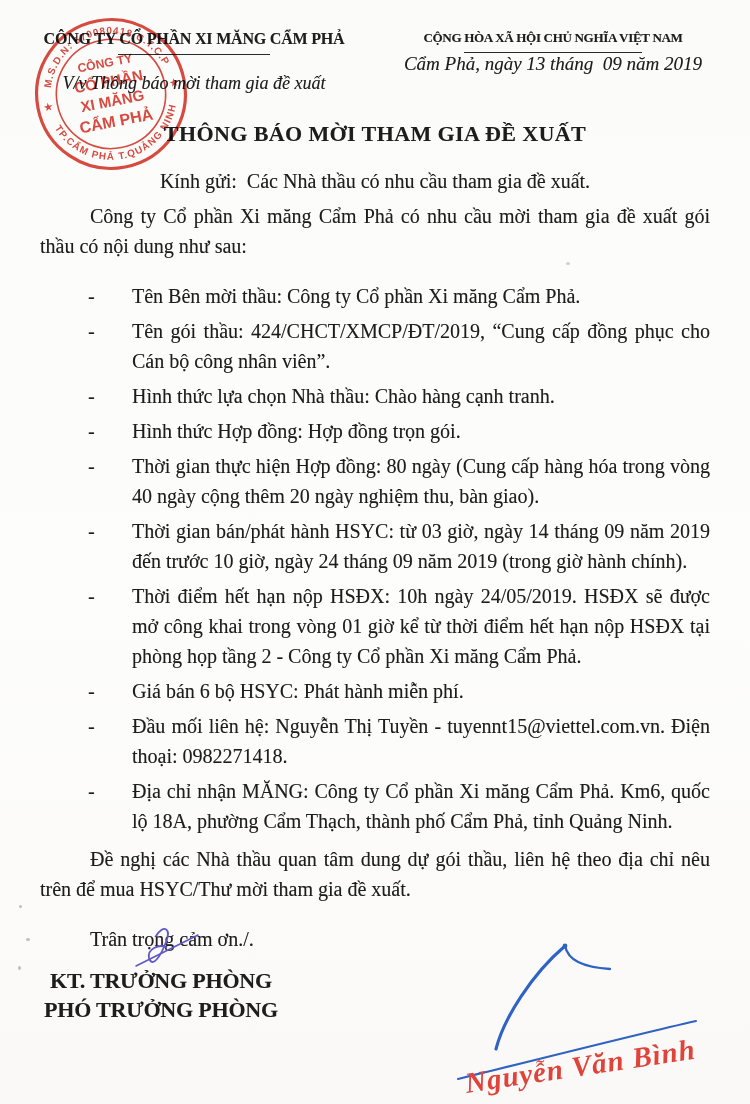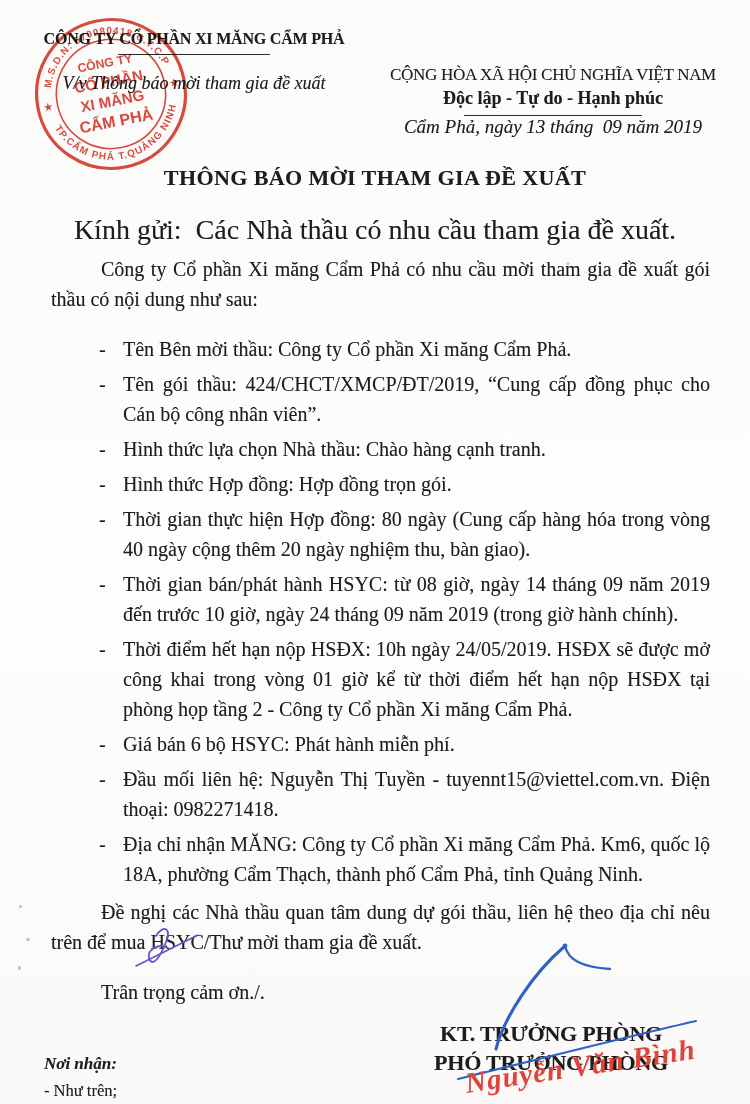--- a/index.html
+++ b/index.html
@@ -9,37 +9,37 @@
     font-family:"Liberation Serif", serif; color:#1d1d1d;
   }
   .txt{ text-shadow:0.2px 0.2px 0.6px rgba(25,25,25,0.35); }
 
   
   .header{display:flex; padding:30px 12px 0 20px;}
   .h-left{width:348px; text-align:center;}
   .h-right{flex:1; text-align:center;}
   .org-name{font-size:16px; font-weight:bold; letter-spacing:-0.2px;}
   .dept-name{font-size:17px; font-weight:bold; margin-top:2px;}
-  .nation{font-size:17px; font-weight:normal; letter-spacing:-0.3px;margin-top:35px;}
+  .nation{font-size:13px; font-weight:bold; letter-spacing:-0.3px;}
   .motto{font-size:18px; font-weight:bold; margin-top:3px;}
   .rule{border-top:1.7px solid #2b2b2b; margin:6px auto 0;}
   .rule-l{width:152px;}
   .rule-r{width:178px;}
   .subject{font-style:italic; font-size:18px; margin-top:18px;}
   .place-date{font-style:italic; font-size:19px; white-space:pre-wrap;}
 
   
   .title{ text-align:center; font-size:22px; font-weight:bold; margin-top:27px; letter-spacing:0.4px;}
-  .salutation{ text-align:center; font-size:28px; margin-top:23px; white-space:pre-wrap;}
-  .content{ padding:0 40px 0 51px; font-size:20px; line-height:30px;}
+  .salutation{ text-align:center; font-size:20px; margin-top:23px; white-space:pre-wrap;}
+  .content{ padding:0 40px 0 40px; font-size:20px; line-height:30px;}
   .para{ text-align:justify; text-indent:50px; margin-top:8px;}
   .bullets{ margin-top:7px;}
   .bullet{ display:flex; margin:0 0 5px 48px;}
   .dash{ width:24px; flex:none;}
-  .btext{ flex:1; text-align:justify;}
+  .btext{ flex:1; text-align:justify;margin-left:20px;}
   .thanks{ text-indent:50px; margin-top:11px;}
 
   
   .sign-row{ display:flex; justify-content:space-between; margin-top:12px; padding:0 40px 0 44px;}
   .recipients{ margin-top:32px; font-size:16.5px; line-height:1.58;}
   .recipients .nn{ font-weight:bold; font-style:italic; font-size:17px;}
   .signer{ text-align:center; margin-right:42px; line-height:1.32; font-weight:bold; font-size:22px; letter-spacing:-0.2px;}
 
   
   .stamp{ position:absolute; left:31px; top:14px; width:160px; height:160px;
@@ -61,21 +61,20 @@
 <div class="page">
 
   <div class="header txt">
     <div class="h-left">
       <div class="org-name">CÔNG TY CỔ PHẦN XI MĂNG CẨM PHẢ</div>
       <div class="rule rule-l"></div>
       <div class="subject">V/v Thông báo mời tham gia đề xuất</div>
     </div>
     <div class="h-right">
       <div class="nation">CỘNG HÒA XÃ HỘI CHỦ NGHĨA VIỆT NAM</div>
-      <div class="motto">Độc lập - Tự do - Hạnh phúc</div>
       <div class="rule rule-r"></div>
       <div class="place-date">Cẩm Phả, ngày 13 tháng  09 năm 2019</div>
     </div>
   </div>
 
   <div class="title txt">THÔNG BÁO MỜI THAM GIA ĐỀ XUẤT</div>
   <div class="salutation txt">Kính gửi:  Các Nhà thầu có nhu cầu tham gia đề xuất.</div>
 
   <div class="content txt">
     <p class="para">Công ty Cổ phần Xi măng Cẩm Phả có nhu cầu mời tham gia đề xuất gói thầu có nội dung như sau:</p>
@@ -96,21 +95,21 @@
       <div class="bullet">
         <span class="dash">-</span>
         <span class="btext">Hình thức Hợp đồng: Hợp đồng trọn gói.</span>
       </div>
       <div class="bullet">
         <span class="dash">-</span>
         <span class="btext">Thời gian thực hiện Hợp đồng: 80 ngày (Cung cấp hàng hóa trong vòng 40 ngày cộng thêm 20 ngày nghiệm thu, bàn giao).</span>
       </div>
       <div class="bullet">
         <span class="dash">-</span>
-        <span class="btext">Thời gian bán/phát hành HSYC: từ 08 giờ, ngày 14 tháng 09 năm 2019 đến trước 10 giờ, ngày 24 tháng 09 năm 2019 (trong giờ hành chính).</span>
+        <span class="btext">Thời gian bán/phát hành HSYC: từ 03 giờ, ngày 14 tháng 09 năm 2019 đến trước 10 giờ, ngày 24 tháng 09 năm 2019 (trong giờ hành chính).</span>
       </div>
       <div class="bullet">
         <span class="dash">-</span>
         <span class="btext">Thời điểm hết hạn nộp HSĐX: 10h ngày 24/05/2019. HSĐX sẽ được mở công khai trong vòng 01 giờ kể từ thời điểm hết hạn nộp HSĐX tại phòng họp tầng 2 - Công ty Cổ phần Xi măng Cẩm Phả.</span>
       </div>
       <div class="bullet">
         <span class="dash">-</span>
         <span class="btext">Giá bán 6 bộ HSYC: Phát hành miễn phí.</span>
       </div>
       <div class="bullet">
@@ -121,25 +120,20 @@
         <span class="dash">-</span>
         <span class="btext">Địa chỉ nhận MĂNG: Công ty Cổ phần Xi măng Cẩm Phả. Km6, quốc lộ 18A, phường Cẩm Thạch, thành phố Cẩm Phả, tỉnh Quảng Ninh.</span>
       </div>
     </div>
 
     <p class="para">Đề nghị các Nhà thầu quan tâm dung dự gói thầu, liên hệ theo địa chỉ nêu trên để mua HSYC/Thư mời tham gia đề xuất.</p>
     <div class="thanks">Trân trọng cảm ơn./.</div>
   </div>
 
   <div class="sign-row txt">
-    <div class="recipients">
-      <div class="nn">Nơi nhận:</div>
-      <div>- Như trên;</div>
-      <div>- Lưu: ĐTMS, Tuyền 01.</div>
-    </div>
     <div class="signer">
       <div>KT. TRƯỞNG PHÒNG</div>
       <div>PHÓ TRƯỞNG PHÒNG</div>
     </div>
   </div>
 
   <svg class="stamp" viewBox="0 0 170 170">
     <g fill="none" stroke="var(--stamp-red,#d6372c)">
       <circle cx="85" cy="85" r="79" stroke-width="3.4"></circle>
       <circle cx="85" cy="85" r="58" stroke-width="1.7"></circle>

